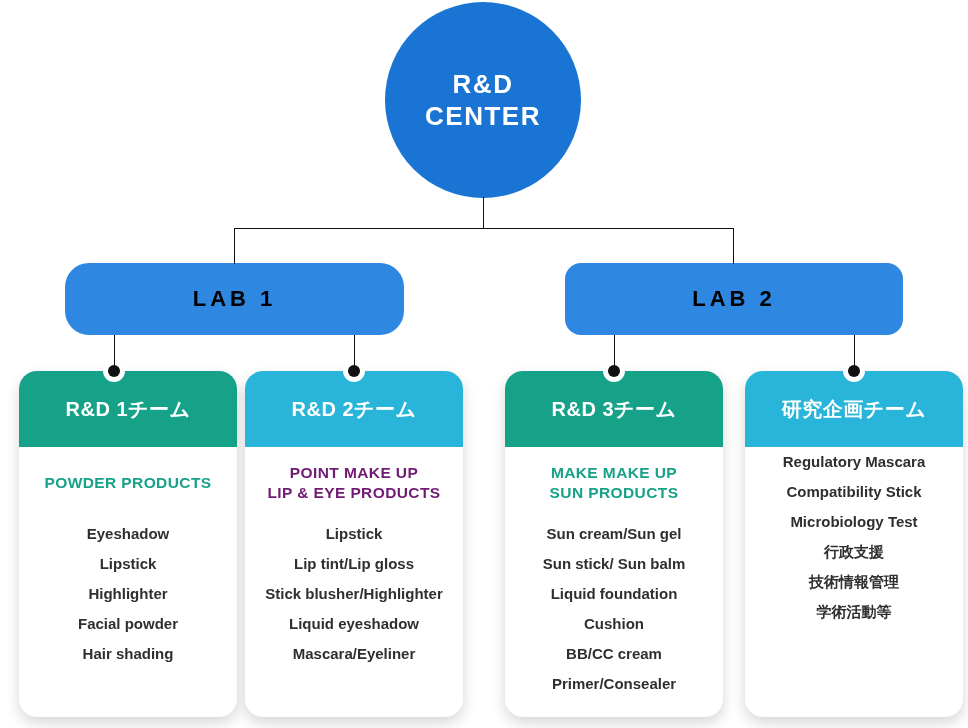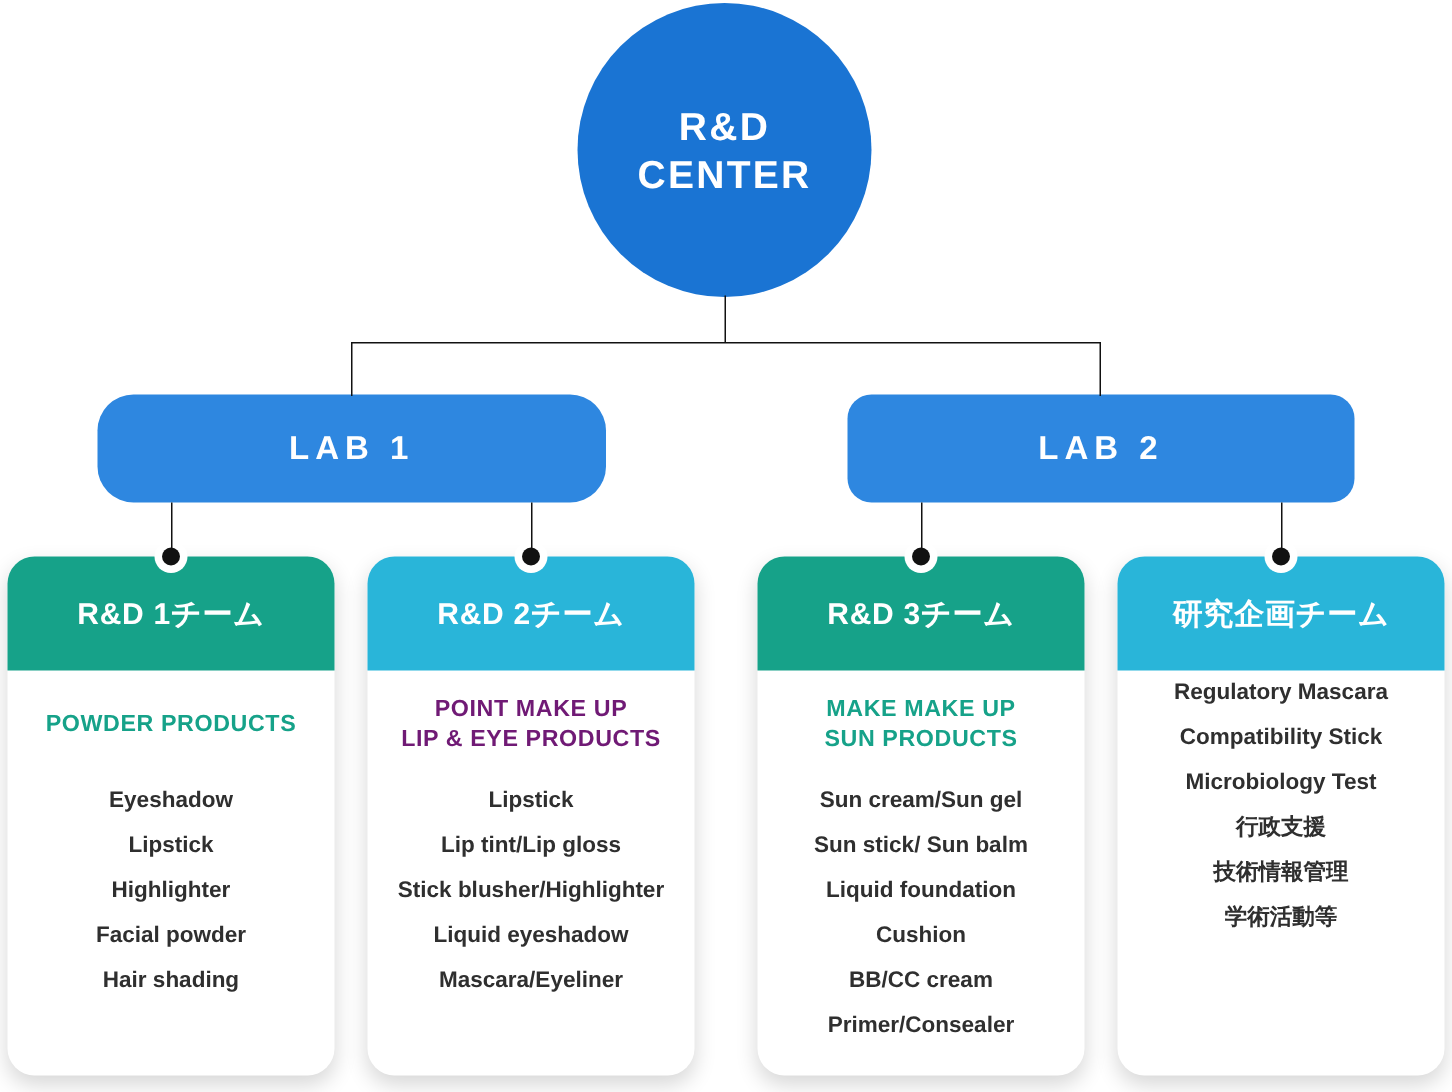--- a/index.html
+++ b/index.html
@@ -61,21 +61,21 @@
   .lab {
     position: absolute;
     top: 263px;
     height: 72px;
     border-radius: 24px;
     background: #2e87e0;
     display: flex; align-items: center; justify-content: center;
     z-index: 1;
   }
   .lab-label {
-    color: #ffffff;
+    color: #000000;
     font-size: 22px;
     font-weight: 600;
     letter-spacing: 4px;
   }
 
   
   .card {
     position: absolute;
     top: 371px;
     width: 218px;
@@ -152,21 +152,21 @@
 
   <div class="notch" style="left:103px; top:360px;"></div>
   <div class="notch" style="left:343px; top:360px;"></div>
   <div class="notch" style="left:603px; top:360px;"></div>
   <div class="notch" style="left:843px; top:360px;"></div>
   <div class="dot" style="left:108px; top:365px;"></div>
   <div class="dot" style="left:348px; top:365px;"></div>
   <div class="dot" style="left:608px; top:365px;"></div>
   <div class="dot" style="left:848px; top:365px;"></div>
 
-  <section class="card teal" style="left:5px;">
+  <section class="card teal" style="left:19px;">
     <header class="card-head">
       <span class="card-title">R&amp;D 1チーム</span>
     </header>
     <div class="card-subtitle">POWDER PRODUCTS</div>
     <ul class="card-items">
       <li>Eyeshadow</li>
       <li>Lipstick</li>
       <li>Highlighter</li>
       <li>Facial powder</li>
       <li>Hair shading</li>

